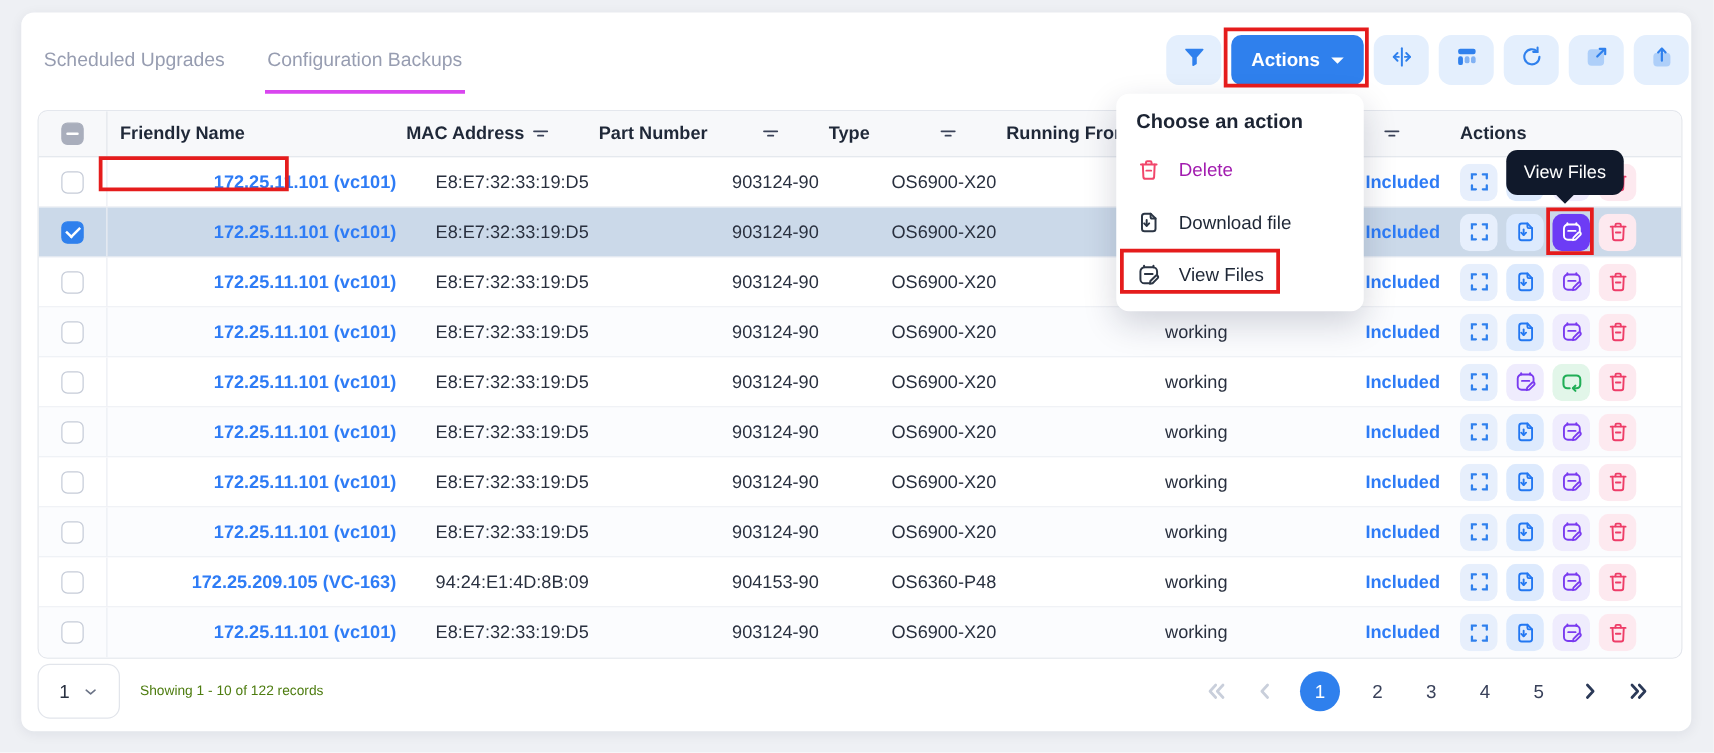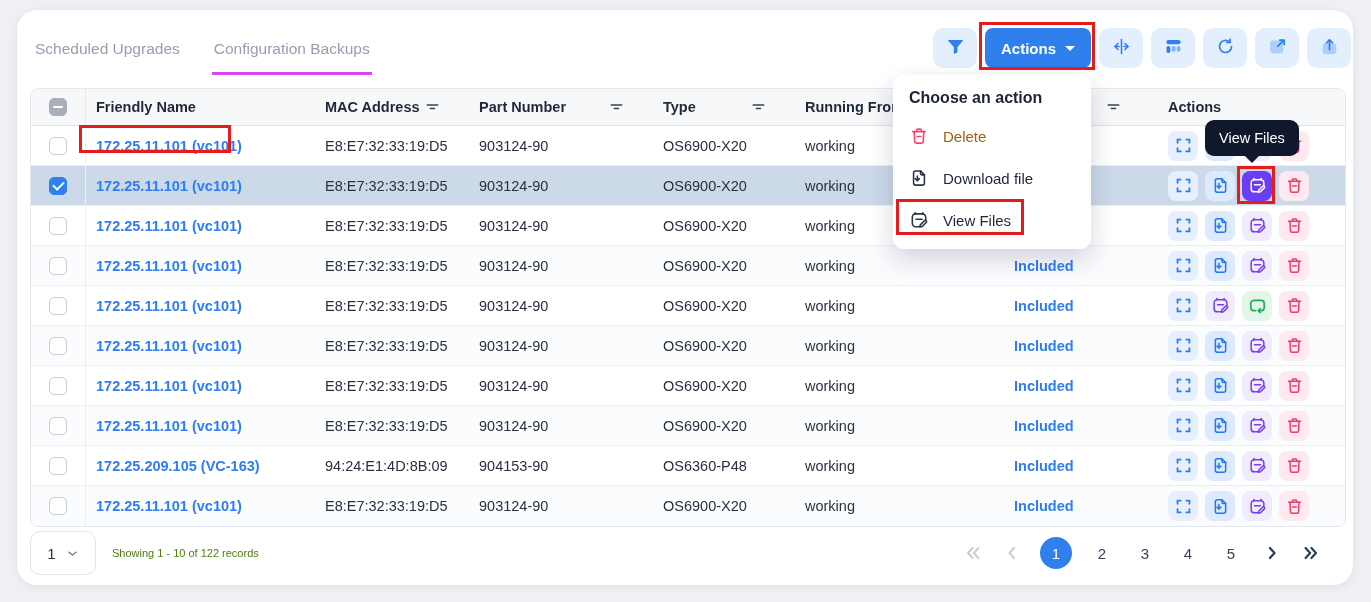--- a/index.html
+++ b/index.html
@@ -2,39 +2,39 @@
 <html><head>
 <meta charset="utf-8">
 <style>
   *{box-sizing:border-box;margin:0;padding:0;}
   html,body{width:1371px;height:602px;}
   body{
     position:relative;overflow:hidden;background:#eef0f4;
     font-family:"Liberation Sans",sans-serif;color:#242b38;
   }
   .card{position:absolute;left:17px;top:10px;width:1336px;height:575px;background:#fff;
-        border-radius:20px;box-shadow:0 2px 10px rgba(20,30,60,.07);}
+        border-radius:10px;box-shadow:0 2px 10px rgba(20,30,60,.07);}
   
   .tabs{position:absolute;left:16px;top:22px;display:flex;gap:30px;}
   .tab{font-size:15.5px;color:#979db1;padding:8px 2px 14px;cursor:pointer;font-weight:400;}
   .tab.active{border-bottom:3px solid #d946ef;}
   
   .toolbar{position:absolute;left:916px;top:18px;display:flex;align-items:center;gap:8px;}
   .tbtn{width:44px;height:40px;border-radius:10px;background:#e4effd;display:flex;
         align-items:center;justify-content:center;color:#2f80ed;cursor:pointer;flex:0 0 auto;}
   .tbtn svg{width:21px;height:21px;}
   .actions-btn{height:40px;width:106px;border-radius:8px;background:#2f80ed;color:#fff;
         font-weight:700;font-size:15px;display:flex;align-items:center;justify-content:center;
         gap:9px;cursor:pointer;flex:0 0 auto;}
   .caret{width:0;height:0;border-left:5px solid transparent;border-right:5px solid transparent;
         border-top:5px solid #fff;}
   
   .table-wrap{position:absolute;left:13px;top:78px;right:7px;border:1px solid #e4e7ed;
         border-radius:8px;overflow:hidden;background:#fff;}
-  .thead,.tr{display:grid;grid-template-columns:55px 235px 154px 184px 142px 185px 170px 1fr;}
+  .thead,.tr{display:grid;grid-template-columns:55px 235px 154px 184px 142px 185px 170px 1fr;text-align:right;}
   .thead{background:#f7f8fa;height:37px;border-bottom:1px solid #dfe3ea;}
   .th{display:flex;align-items:center;font-weight:700;font-size:14.5px;color:#1f2838;
       padding:0 4px;overflow:hidden;white-space:nowrap;}
   .th.col-name,.td.col-name{padding-left:10px;}
   .flt{margin-left:auto;margin-right:30px;width:17px;height:17px;color:#3a4258;flex:0 0 auto;cursor:pointer;}
   .flt svg{width:17px;height:17px;}
   .tr{height:40px;border-bottom:1px solid #eceef3;align-items:center;background:#fff;}
   .tr:nth-child(even){background:#fbfcfe;}
   .tr.sel{background:#cbd9e9;}
   .tr:last-child{border-bottom:none;}
@@ -78,21 +78,21 @@
   .nav svg{width:20px;height:20px;}
   .nav.dis{color:#c9cfdb;}
   
   .menu{position:absolute;left:893px;top:75px;width:198px;background:#fff;border-radius:10px;
       box-shadow:0 10px 26px rgba(20,30,60,.18);z-index:30;padding:10px 0 8px;}
   .menu-title{font-weight:700;font-size:16px;color:#1c2433;padding:4px 16px 8px;}
   .menu-item{display:flex;align-items:center;gap:14px;height:42px;padding:0 16px;
       font-size:15px;color:#1e2736;cursor:pointer;}
   .menu-item .svgi{width:20px;height:20px;display:flex;}
   .menu-item .svgi svg{width:20px;height:20px;}
-  .mi-trash{color:#a16207;padding-left:16px;} .mi-trash .svgi{color:#f1466b;}
+  .mi-trash{color:#a21caf;padding-left:16px;} .mi-trash .svgi{color:#f1466b;}
   .mi-download-file .svgi,.mi-view-files .svgi{color:#2b3544;}
   
   .tooltip{position:absolute;left:1205px;top:120px;background:#10192b;color:#fff;z-index:40;
       border-radius:9px;padding:10px 14px;font-size:14.5px;font-weight:400;}
   .tooltip::after{content:'';position:absolute;left:50%;bottom:-7px;margin-left:-7px;
       border:7px solid transparent;border-top-color:#10192b;border-bottom:none;}
   
   .anno{position:absolute;border:3px solid #e51c1c;z-index:60;pointer-events:none;}
   .anno-name{left:79px;top:125px;width:152px;height:28px;}
   .anno-actions{left:979px;top:22px;width:116px;height:48px;}

